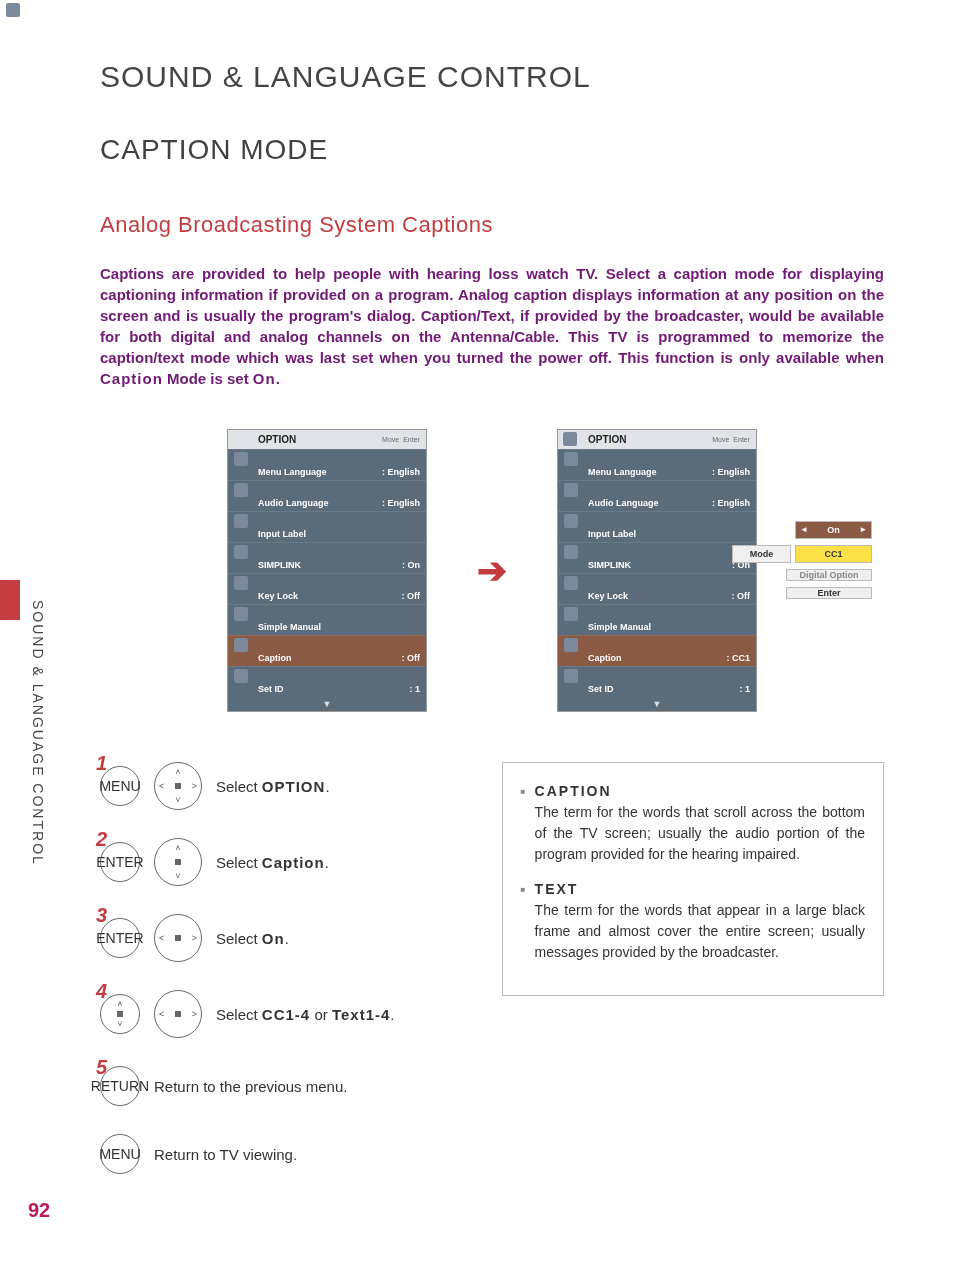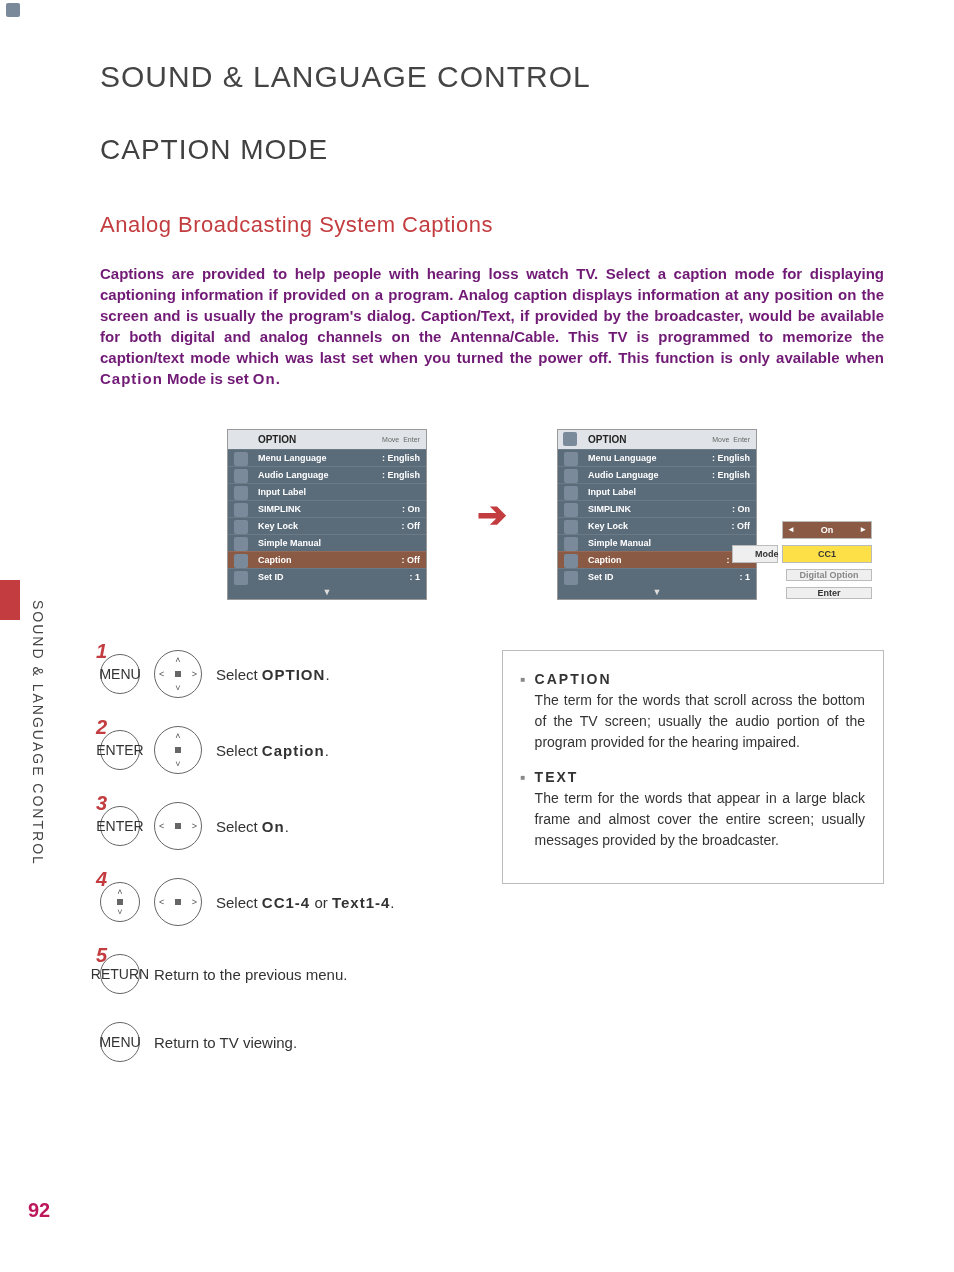--- a/index.html
+++ b/index.html
@@ -73,21 +73,21 @@
   }
   .osd-header .opt-title {
     font-weight: bold;
     font-size: 10px;
     flex: 1;
     margin-left: 24px;
   }
   .osd-header .hint { font-size: 7px; color:#666; margin-left:4px;}
   .osd-row-item {
     display: flex;
-    padding: 3px 6px 3px 30px;
+    padding: 17px 6px 3px 30px;
     border-top: 1px solid rgba(255,255,255,0.1);
     position: relative;
   }
   .osd-row-item .lbl { flex: 1; font-weight: bold; }
   .osd-row-item .val { font-weight: bold; }
   .osd-row-item.hl { background: #8a5a44; }
   .osd-footer { text-align:center; padding:2px 0; color:#ddd; }
   .osd .icon-col {
     position:absolute; left:6px; top:2px;
     width:14px; height:14px;
@@ -102,21 +102,21 @@
     top: 92px;
     width: 140px;
     font-size: 9px;
   }
   .sub-popup .row {
     display:flex;
     margin-bottom:6px;
   }
   .sub-popup .cell-left {
     background:#efefef; border:1px solid #bbb; color:#333;
-    padding:3px 22px; font-weight:bold; width:30px; text-align:center;
+    padding:3px 4px; font-weight:bold; width:59px; text-align:center;
   }
   .sub-popup .cell-right {
     flex:1; background:#fde047; border:1px solid #bbb; color:#333;
     padding:3px 6px; font-weight:bold; text-align:center; margin-left:4px;
     position:relative;
   }
   .sub-popup .cell-right.hl { background:#8a5a44; color:#fff; }
   .sub-popup .cell-right .tri-l { position:absolute; left:4px; top:3px; font-size:8px;}
   .sub-popup .cell-right .tri-r { position:absolute; right:4px; top:3px; font-size:8px;}
   .sub-popup .full { 

